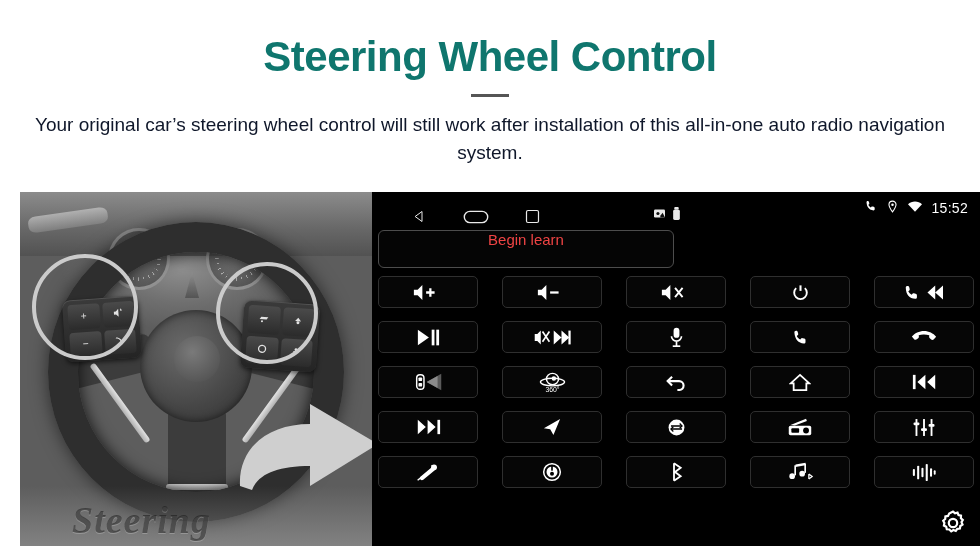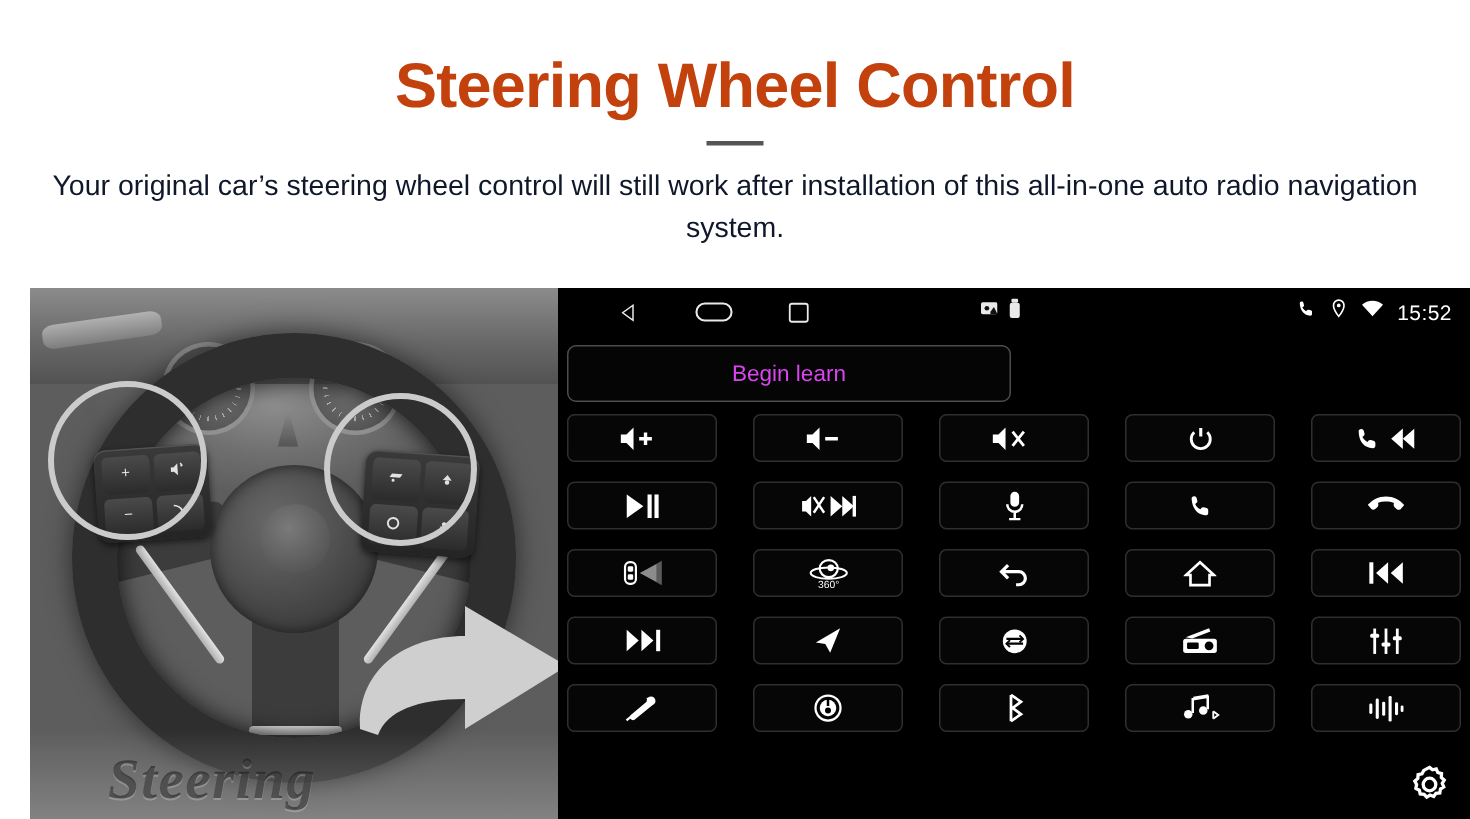--- a/index.html
+++ b/index.html
@@ -7,21 +7,21 @@
     width: 980px; height: 546px;
     background: #ffffff;
     font-family: "Liberation Sans", sans-serif;
     overflow: hidden;
   }
   .page { position: relative; width: 980px; height: 546px; background: #fff; }
 
   
   .header { width: 980px; padding-top: 32px; text-align: center; }
   .title {
-    font-size: 42px; font-weight: bold; color: #c2410c;
+    font-size: 42px; font-weight: bold; color: #0f766e;
     letter-spacing: -0.5px; line-height: 50px;
   }
   .divider {
     width: 38px; height: 3px; background: #555555;
     margin: 12px auto 0 auto;
   }
   .subtitle {
     margin: 14px auto 8px auto; width: 920px;
     font-size: 19px; color: #0f172a; line-height: 28px;
   }
@@ -157,21 +157,21 @@
     background: linear-gradient(rgba(150,150,150,0), rgba(190,190,190,.38));
   }
 
   
   .screen {
     position: relative; width: 608px; height: 354px;
     background: #000000; color: #ffffff;
   }
   .statusbar {
     position: relative; height: 32px; width: 100%;
-    display: flex; align-items: center; gap: 44px;
+    display: flex; align-items: flex-end; gap: 44px;
   }
   .navkeys {
     display: flex; align-items: center; gap: 36px;
     margin-left: 40px;
   }
   .navkeys .k { display: flex; align-items: center; justify-content: center; }
   .navkeys svg { fill: none; stroke: #e9e9e9; stroke-width: 1.4; }
   .tray { display: flex; align-items: center; gap: 6px; margin-left: 70px; }
   .tray svg { width: 11px; height: 13px; }
   .status-right {
@@ -179,22 +179,22 @@
     display: flex; align-items: center; gap: 8px;
   }
   .status-right svg { fill: #ffffff; }
   .clock { font-size: 14px; color: #ffffff; letter-spacing: .3px; }
 
   .begin-learn {
     position: absolute; left: 6px; top: 38px;
     width: 296px; height: 38px;
     border: 1px solid #4d4d4d; border-radius: 6px;
     background: #050505;
-    display: flex; align-items: center; justify-content: center;
-    font-size: 15px; color: #d946ef;
+    display: flex; justify-content: center;
+    font-size: 15px; color: #ef4444;
     cursor: pointer;
   }
 
   .grid {
     position: absolute; left: 6px; top: 84px;
     width: 596px;
     display: grid;
     grid-template-columns: repeat(5, 100px);
     grid-template-rows: repeat(5, 32px);
     column-gap: 24px; row-gap: 13px;

